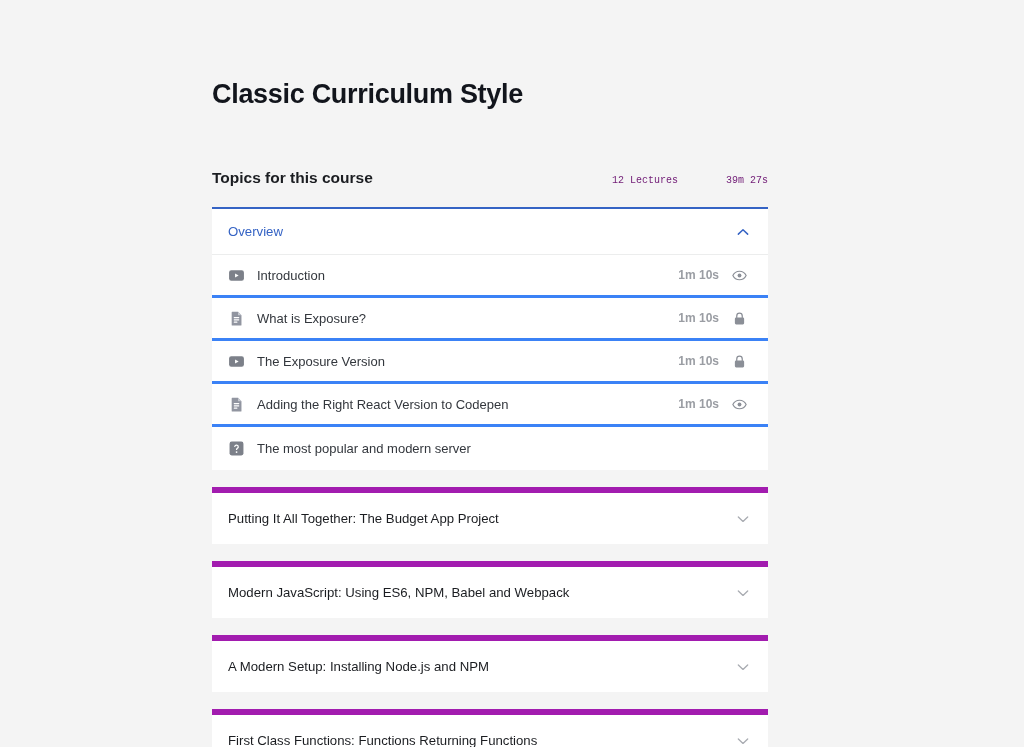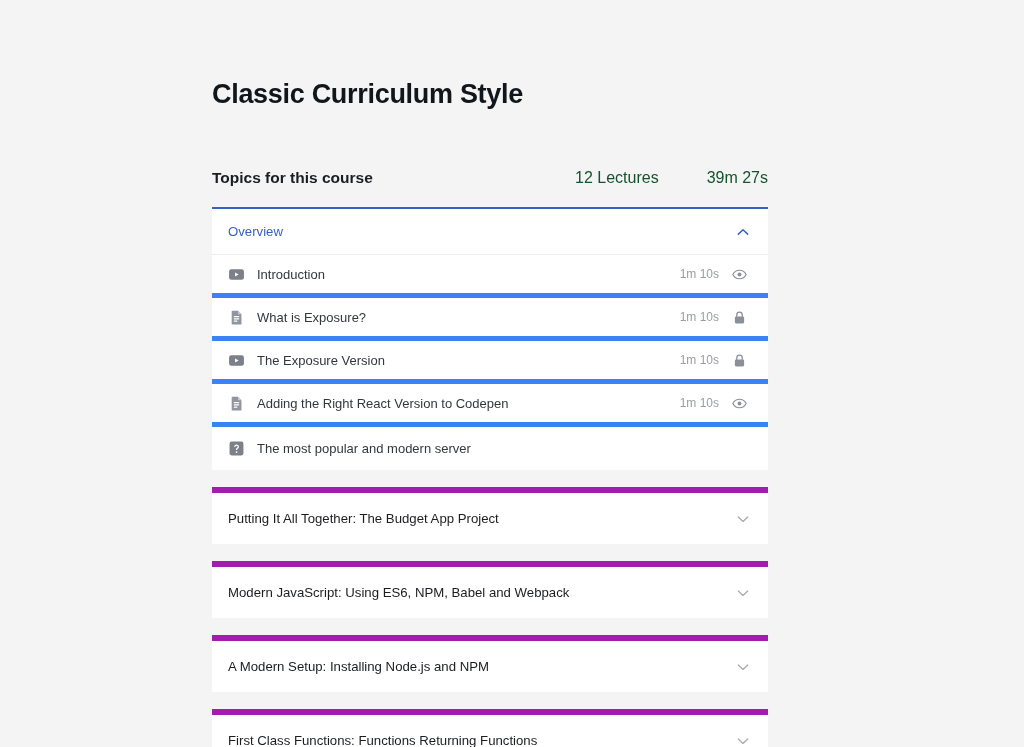--- a/index.html
+++ b/index.html
@@ -48,23 +48,24 @@
   .topics-title {
     font-size: 15.5px;
     font-weight: 700;
     color: #1b1d21;
   }
   .topics-meta {
     display: flex;
     align-items: baseline;
   }
   .meta-item {
-    font-size: 16px;
-    color: #14532d;
+    font-size: 10px;
+    color: #701a75;
     font-weight: 400;
+    font-family: Liberation Mono, monospace;
   }
   .meta-item + .meta-item { margin-left: 48px; }
 
   
   .accordion { width: 100%; }
 
   .acc-section {
     background: #ffffff;
     width: 100%;
   }
@@ -108,21 +109,21 @@
   .chev svg { display: block; width: 16px; height: 16px; }
 
   
   .lessons { width: 100%; }
 
   .lesson-row {
     display: flex;
     align-items: center;
     height: 43px;
     padding: 0 21px 0 16px;
-    border-bottom: 5px solid #3b82f6;
+    border-bottom: 3px solid #3b82f6;
   }
   .lesson-row:last-child { border-bottom: none; }
 
   .lesson-icon {
     width: 17px;
     height: 17px;
     flex: 0 0 17px;
     display: block;
     margin-right: 12px;
   }
@@ -135,20 +136,21 @@
     white-space: nowrap;
     overflow: hidden;
     text-overflow: ellipsis;
   }
 
   .lesson-right {
     display: flex;
     align-items: center;
     flex: 0 0 auto;
     margin-left: 12px;
+    font-weight: bold;
   }
   .lesson-duration {
     font-size: 12px;
     color: #9a9da3;
     margin-right: 13px;
   }
   .status-icon {
     width: 15px;
     height: 15px;
     display: block;

